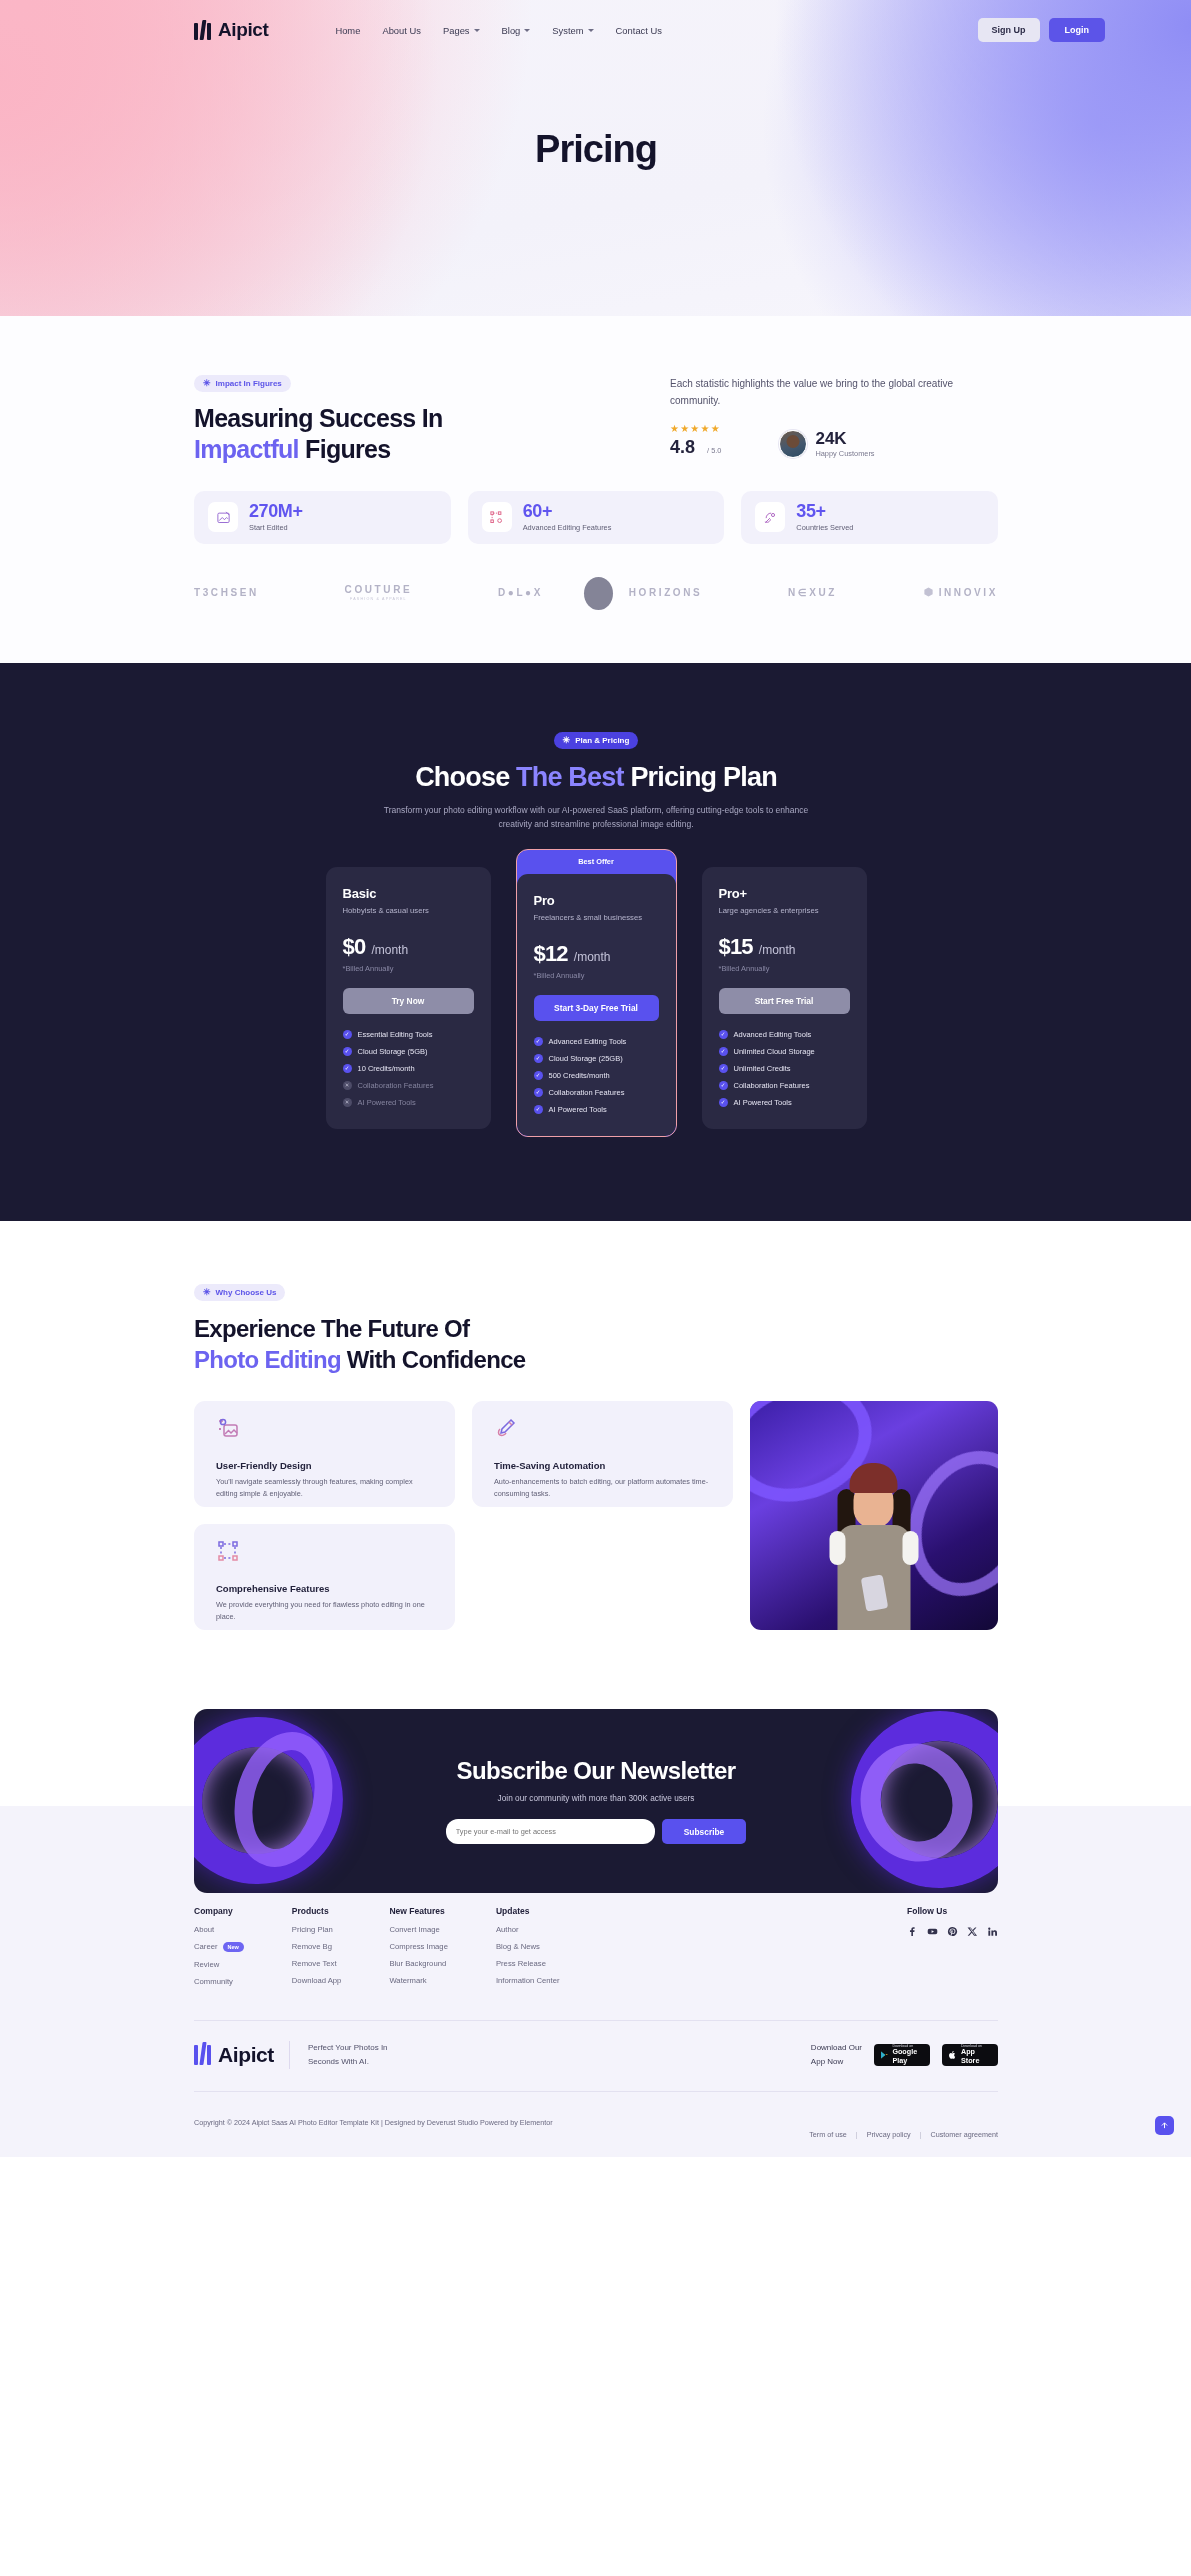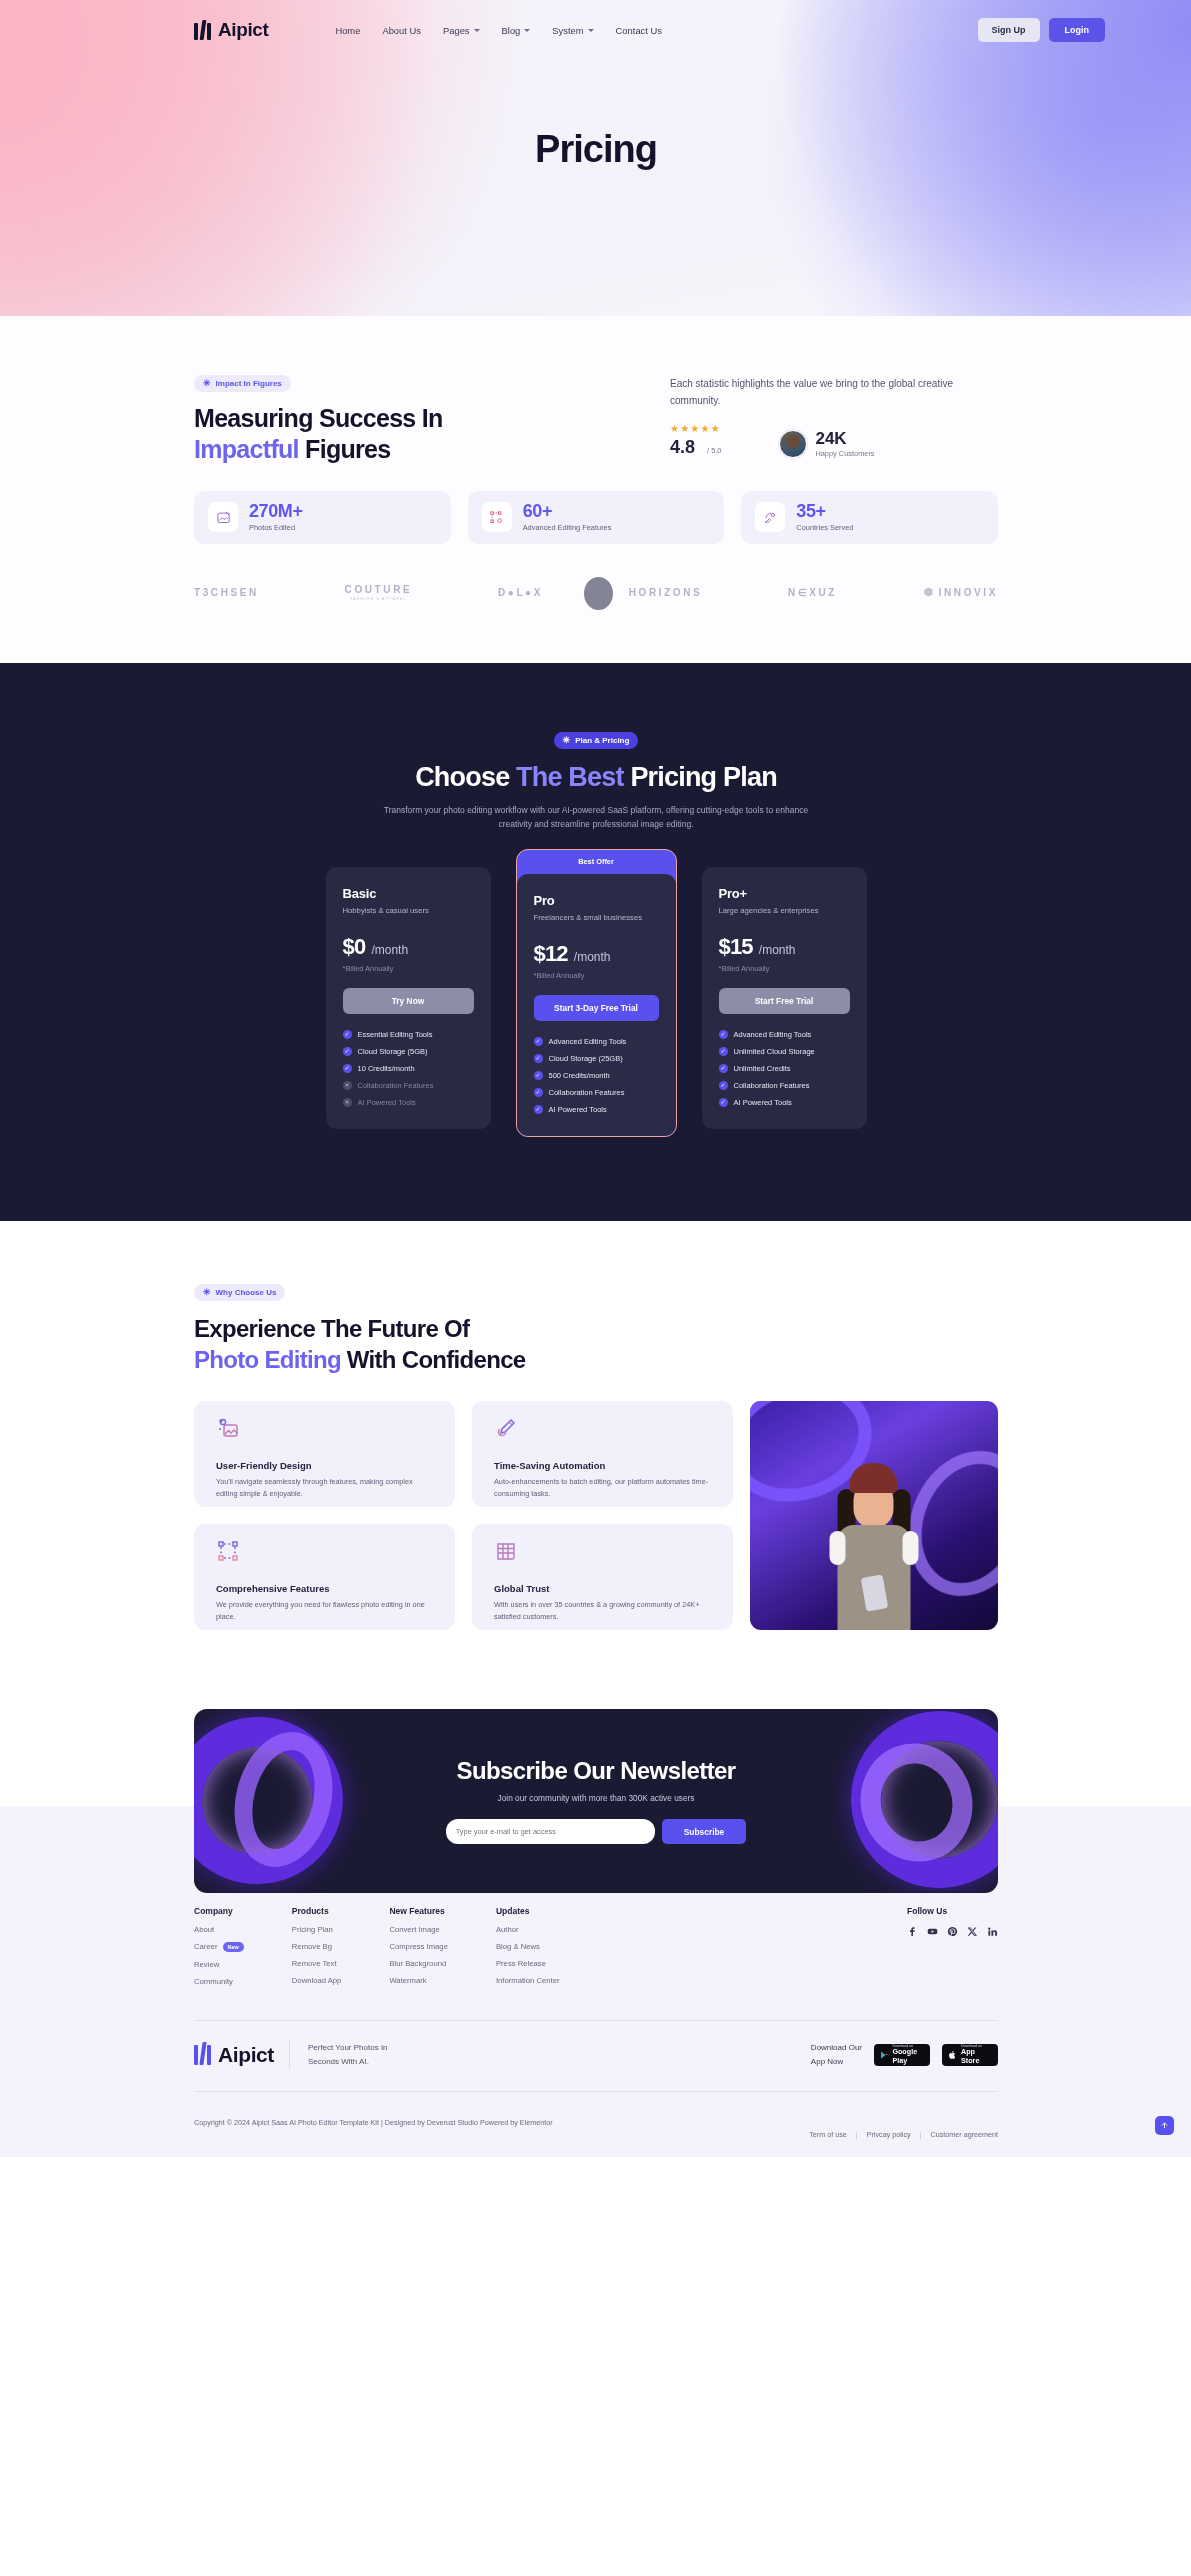--- a/index.html
+++ b/index.html
@@ -370,21 +370,21 @@
         <div class="stat-card">
           <div class="stat-ico">
             <svg width="15" height="15" viewBox="0 0 24 24" fill="none" stroke="#9b6fd4" stroke-width="1.6">
                 <rect x="3" y="5" width="18" height="15" rx="2"></rect>
                 <path d="M5 17l5-5 3.5 3.5L17 12l2 2"></path>
                 <path d="M16 3l5 5"></path>
               </svg>
           </div>
           <div>
             <div class="stat-val">270M+</div>
-            <div class="stat-lbl">Photos Edited</div>
+            <div class="stat-lbl">Start Edited</div>
           </div>
         </div>
         <div class="stat-card">
           <div class="stat-ico">
             <svg width="15" height="15" viewBox="0 0 24 24" fill="none" stroke="#e06a8d" stroke-width="1.6">
                 <rect x="3" y="3" width="4" height="4"></rect>
                 <rect x="15" y="3" width="4" height="4"></rect>
                 <rect x="3" y="16" width="4" height="4"></rect>
                 <circle cx="17" cy="17" r="3"></circle>
                 <path d="M7 5h8M5 7v9" stroke-dasharray="2 2"></path>
@@ -604,30 +604,20 @@
                   <rect x="3" y="3" width="4" height="4"></rect>
                   <rect x="17" y="3" width="4" height="4"></rect>
                   <rect x="3" y="17" width="4" height="4" stroke="#e38aa5"></rect>
                   <rect x="17" y="17" width="4" height="4" stroke="#e38aa5"></rect>
                   <path d="M8 5h8M5 8v8M19 8v8M8 19h8" stroke-dasharray="2 2.4"></path>
                 </svg>
             </span>
             <h4>Comprehensive Features</h4>
             <p>We provide everything you need for flawless photo editing in one place.</p>
           </div>
-          <div class="fcard">
-            <span>
-              <svg width="24" height="24" viewBox="0 0 24 24" fill="none" stroke="#b87ac0" stroke-width="1.4">
-                  <path d="M4 5h16v13a2 2 0 0 1-2 2H4z"></path>
-                  <path d="M4 9.5h16M4 14h16M9 5v15M14 5v15"></path>
-                </svg>
-            </span>
-            <h4>Global Trust</h4>
-            <p>With users in over 35 countries &amp; a growing community of 24K+ satisfied customers.</p>
-          </div>
         </div>
         <div class="why-img">
           <span class="ring1"></span>
           <span class="ring2"></span>
           <span class="person">
             <span class="p-hair"></span>
               <span class="p-hair2"></span>
             <span class="p-face"></span>
               <span class="p-hat"></span>
             <span class="p-body"></span>

